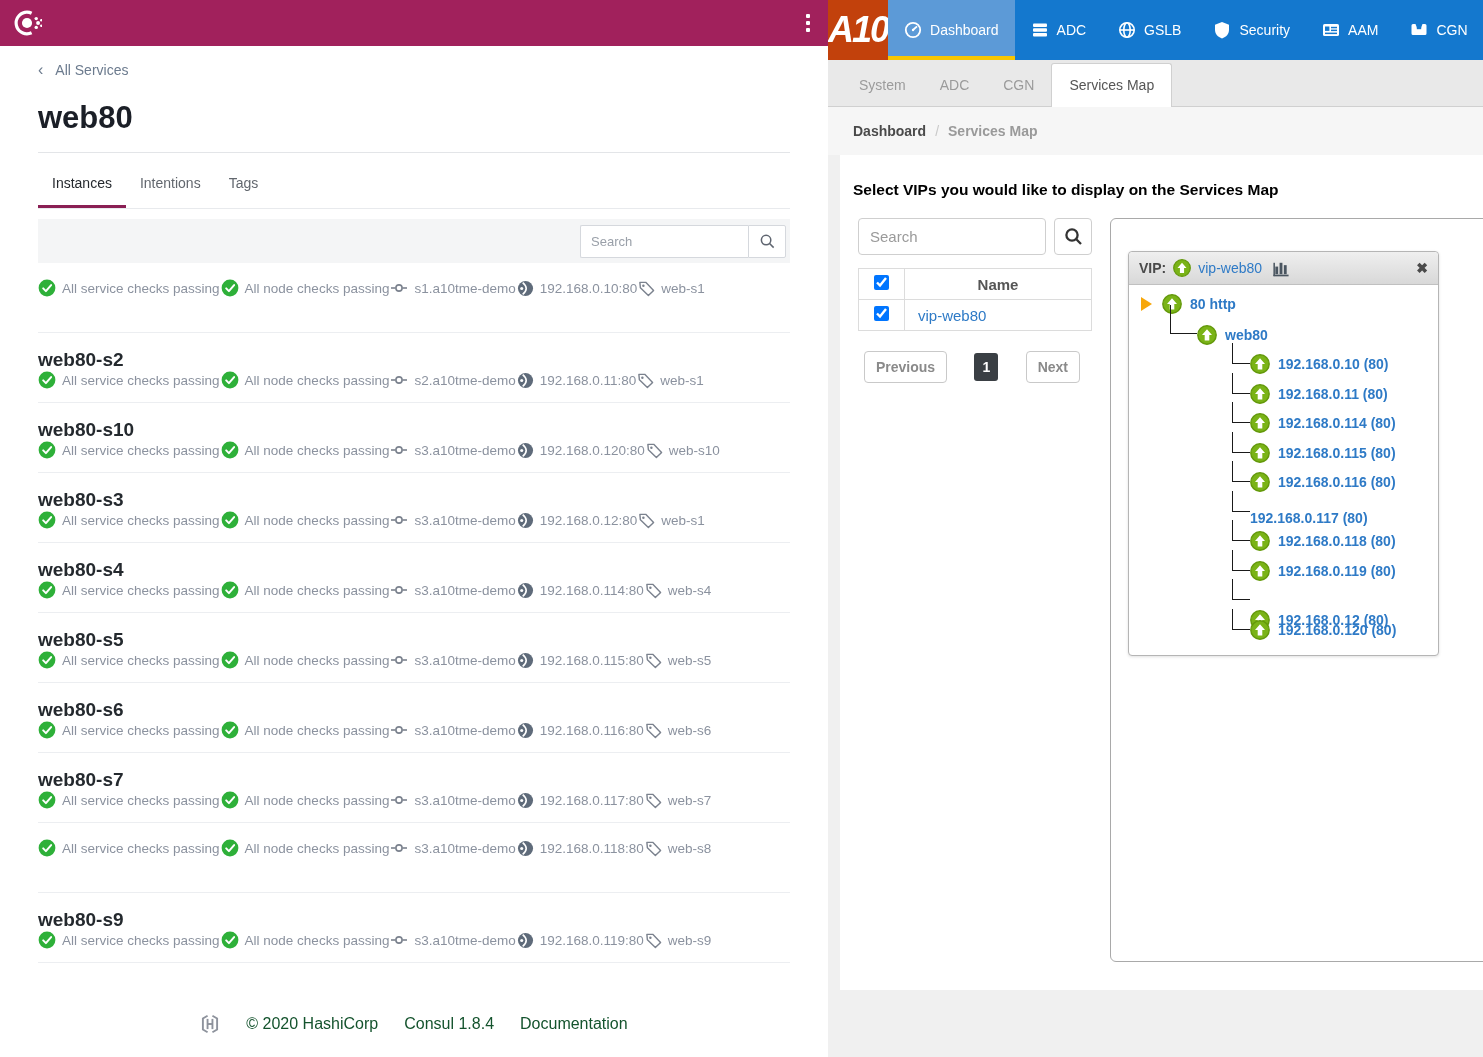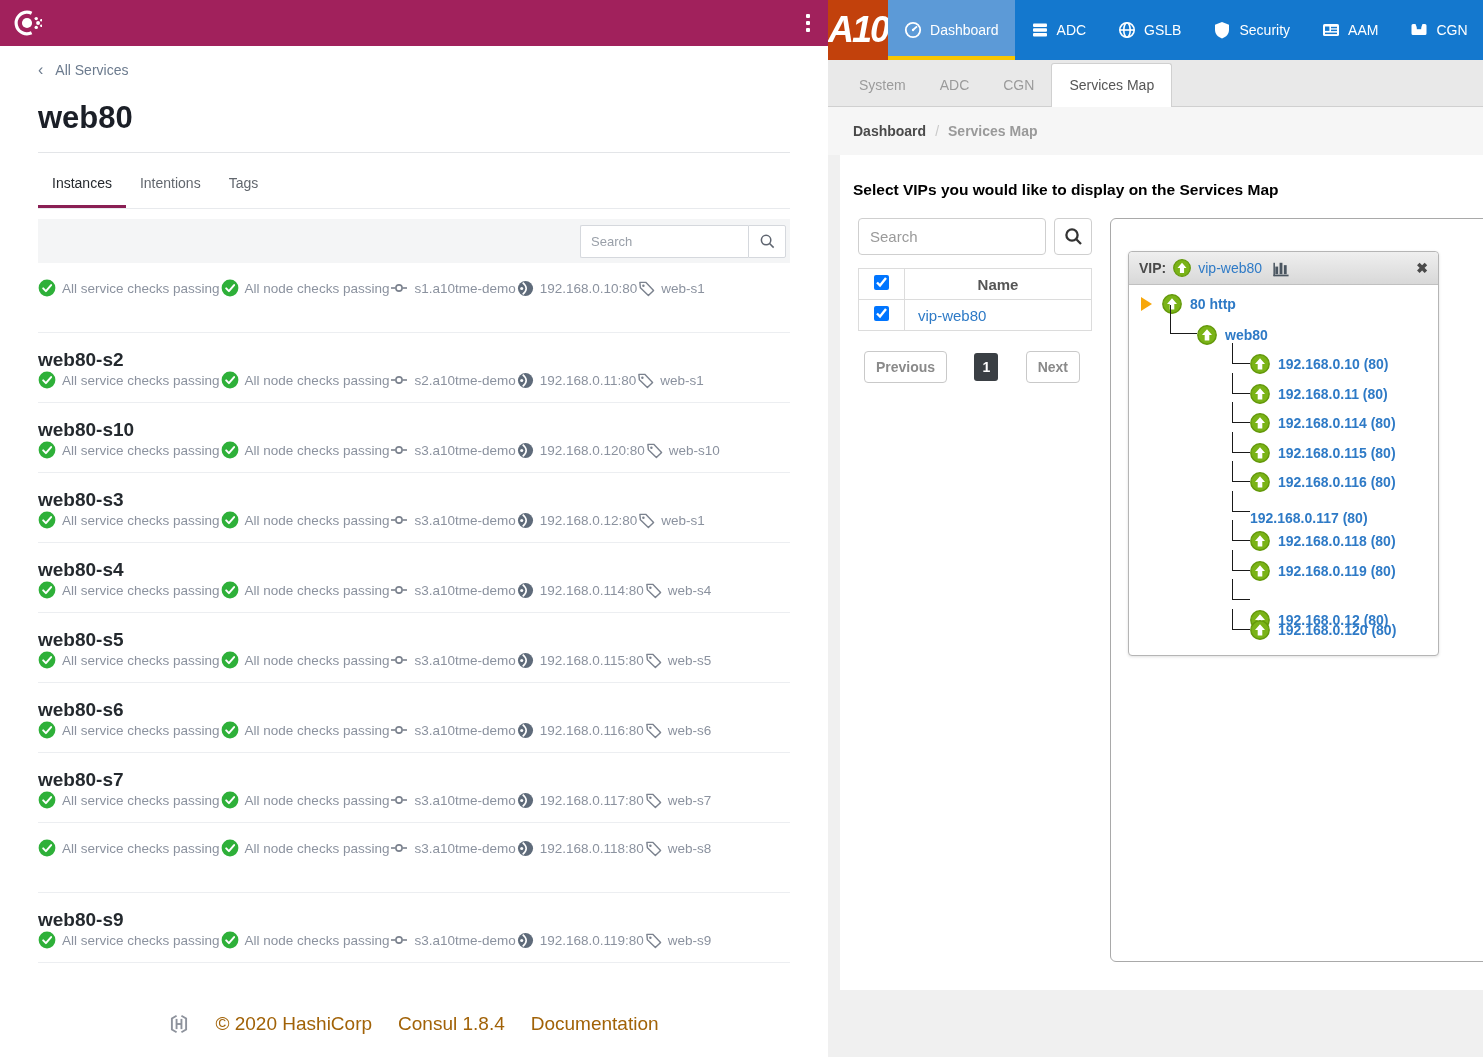--- a/index.html
+++ b/index.html
@@ -21,21 +21,21 @@
   .consul-tab.active { color:#25292e; border-bottom-color:#8a1f54; }
   .consul-toolbar { margin-top:10px; background:#f4f5f6; height:44px; display:flex; align-items:center; justify-content:flex-end; padding:0 4px; }
   .consul-search { display:flex; }
   .consul-search input { width:168px; height:33px; border:1px solid #d5d8dd; border-right:none; border-radius:2px 0 0 2px; padding:0 10px; font-size:13px; color:#333; outline:none; background:#fff; }
   .consul-search input::placeholder { color:#9aa0a9; }
   .consul-search button { width:38px; height:33px; border:1px solid #d5d8dd; background:#fff; border-radius:0 2px 2px 0; cursor:pointer; display:flex; align-items:center; justify-content:center; }
   .instance-row { padding:16px 0 0; height:70px; border-bottom:1px solid #eceef1; cursor:pointer; }
   .instance-row .row-title { font-size:19px; font-weight:600; color:#24292e; }
   .row-meta { display:flex; align-items:center; gap:1px; font-size:13.5px; color:#8b929f; white-space:nowrap; }
   .row-meta .meta { display:flex; align-items:center; gap:6px; }
-  .consul-footer { position:absolute; left:0; right:0; bottom:0; height:66px; display:flex; align-items:center; justify-content:center; gap:26px; color:#a16207; font-size:19px; }
+  .consul-footer { position:absolute; left:0; right:0; bottom:0; height:66px; display:flex; align-items:center; justify-content:center; gap:26px; color:#14532d; font-size:16px; }
   .consul-footer .doc-link { cursor:pointer; }
 
   
   .a10-pane { width:655px; height:1057px; background:#f0f0f0; position:relative; overflow:hidden; }
   .a10-header { height:60px; background:#1478ce; display:flex; align-items:stretch; }
   .a10-logo { width:112px; background:#c2410c; color:#fff; display:flex; align-items:center; justify-content:center;
               font-size:36px; font-weight:800; font-style:italic; letter-spacing:-2px; }
   .a10-nav { display:flex; }
   .a10-nav-item { display:flex; align-items:center; gap:8px; padding:0 16px; color:#fff; font-size:14px; cursor:pointer; position:relative; }
   .a10-nav-item.active { background:#5c9ad7; box-shadow:inset 0 -4px 0 #f7c600; }

